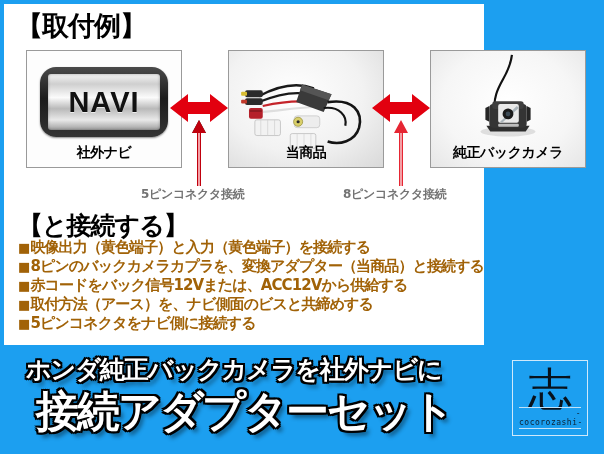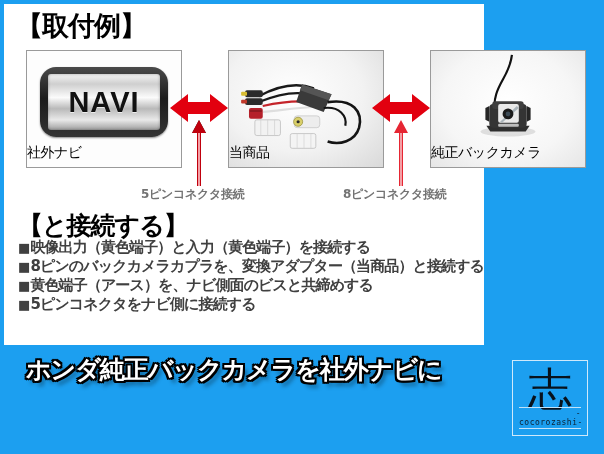--- a/index.html
+++ b/index.html
@@ -28,22 +28,22 @@
   .photobox{
     position:absolute;top:46px;width:156px;height:118px;
     border:1px solid #9a9a9a;background:#fdfdfd;box-sizing:border-box;
     overflow:hidden;
   }
   #box-navi{left:22px;}
   #box-item{left:224px;background:radial-gradient(ellipse at 42% 38%,#ffffff 0%,#f2f2f2 55%,#d9d9d9 100%);}
   #box-cam{left:426px;background:radial-gradient(ellipse at 50% 45%,#ffffff 0%,#f6f6f6 60%,#e6e6e6 100%);}
 
   .boxcap{
-    position:absolute;left:0;right:0;bottom:5px;text-align:left;
-    font-size:14px;font-weight:normal;color:#000;letter-spacing:-0.5px;
+    position:absolute;left:0;right:0;bottom:5px;text-align:center;
+    font-size:14px;font-weight:bold;color:#000;letter-spacing:-0.5px;
   }
 
   
   .navi-bezel{
     position:absolute;left:13px;top:16px;width:128px;height:70px;
     background:linear-gradient(180deg,#4a4a4a 0%,#1b1b1b 45%,#343434 100%);
     border-radius:16px;
     box-shadow:0 1px 2px rgba(0,0,0,.45);
   }
   .navi-screen{
@@ -77,21 +77,21 @@
   .conn-label{
     position:absolute;font-size:12px;font-weight:bold;color:#737373;
     white-space:nowrap;letter-spacing:-0.3px;
   }
   #conn-a{left:137px;top:182px;}
   #conn-b{left:339px;top:182px;}
 
   
   #steps{position:absolute;left:14px;top:234px;width:575px;}
   .step{
-    display:block;font-size:15px;font-weight:bold;color:#404040;
+    display:block;font-size:15px;font-weight:bold;color:#a16207;
     line-height:19px;white-space:nowrap;letter-spacing:-0.9px;
   }
   .step .bullet{font-size:13px;margin-right:1px;}
 
   
   #banner{
     position:absolute;left:0;top:345px;width:604px;height:109px;
     background:#1c9ff0;
   }
   .banner-line{
@@ -228,31 +228,35 @@
     <div class="sec-title" id="title-hou">【と接続する】</div>
 
     <div id="steps">
       <span class="step">
         <span class="bullet">■</span><span>映像出力（黄色端子）と入力（黄色端子）を接続する</span>
       </span>
       <span class="step">
         <span class="bullet">■</span><span>8ピンのバックカメラカプラを、変換アダプター（当商品）と接続する</span>
       </span>
       <span class="step">
-        <span class="bullet">■</span><span>黄色端子（アース）を、ナビ側面のビスと共締めする</span>
+        <span class="bullet">■</span><span>赤コードをバック信号12Vまたは、ACC12Vから供給する</span>
+      </span>
+      <span class="step">
+        <span class="bullet">■</span><span>取付方法（アース）を、ナビ側面のビスと共締めする</span>
       </span>
       <span class="step">
         <span class="bullet">■</span><span>5ピンコネクタをナビ側に接続する</span>
       </span>
     </div>
 
   </div>
 
   <div id="banner">
     <div class="banner-line" id="banner-top">ホンダ純正バックカメラを社外ナビに</div>
+    <div class="banner-line" id="banner-main">接続アダプターセット</div>
   </div>
 
   <div id="logo">
     <div id="logo-kanji">志</div>
     <div id="logo-romaji">-cocorozashi-</div>
   </div>
 
 </div>
 
 </body></html>

